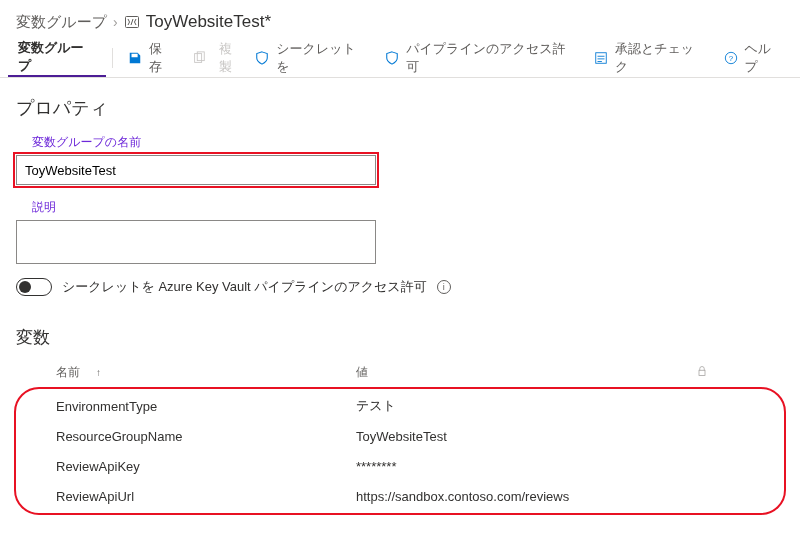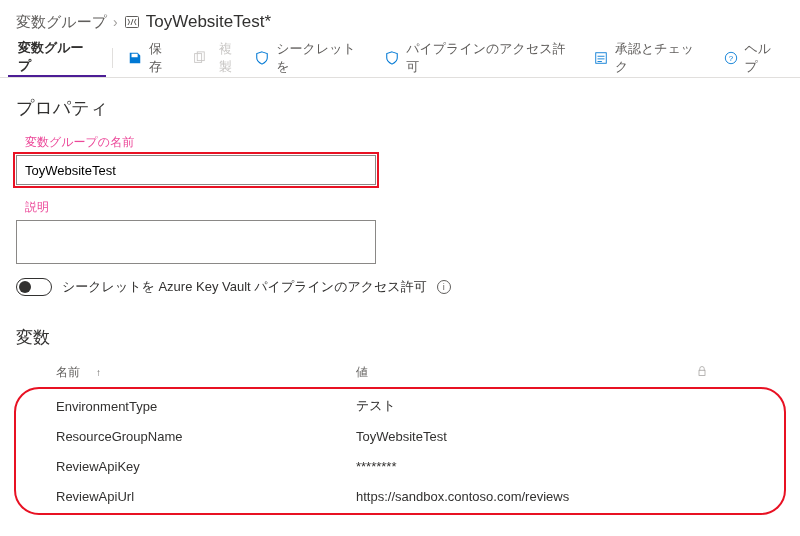--- a/index.html
+++ b/index.html
@@ -66,22 +66,22 @@
   .toolbar .btn .ico.blue { color: #0078d4; }
   .content { padding: 18px 16px; }
   h2.section {
     font-size: 18px;
     font-weight: 400;
     margin: 0 0 14px 0;
     color: #323130;
   }
   .field-label {
     font-size: 12px;
-    color: #ec4899;
-    margin: 4px 0 4px 9px;
+    color: #6d28d9;
+    margin: 4px 0 4px 16px;
   }
   .text-input {
     width: 360px;
     height: 30px;
     border: 1px solid #8a8886;
     padding: 2px 8px;
     font-size: 13px;
     font-family: inherit;
     display: block;
     margin-bottom: 14px;

